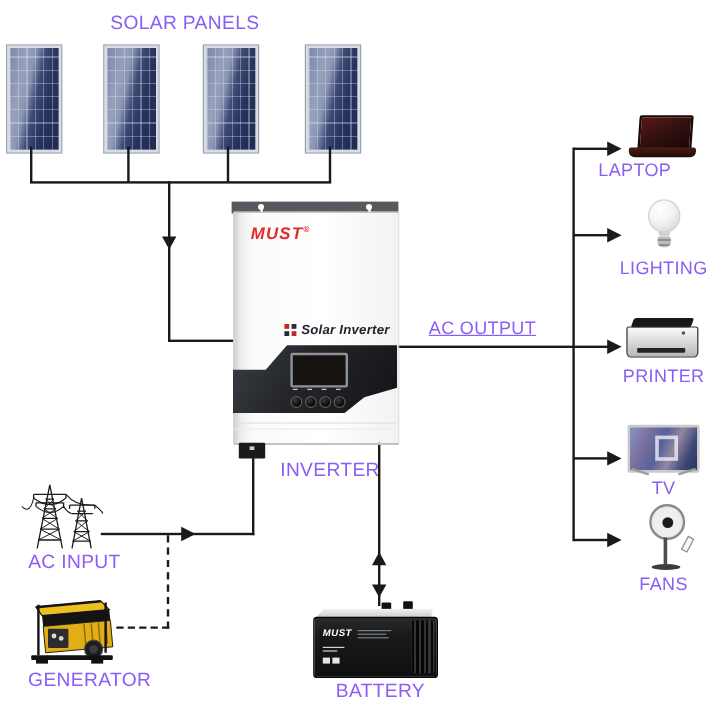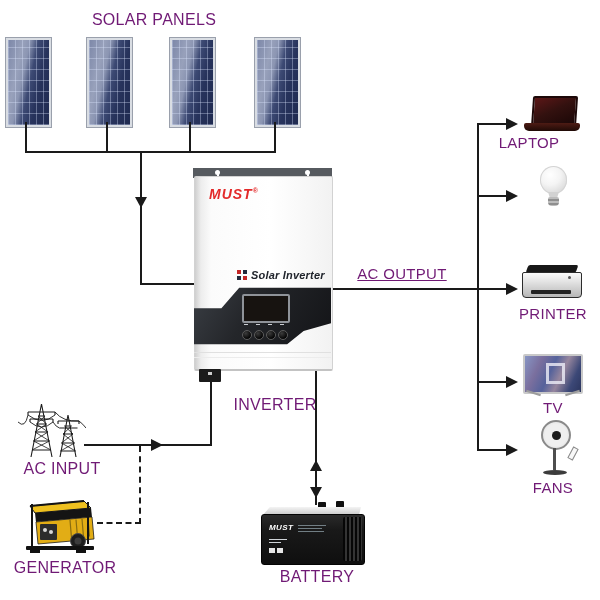--- a/index.html
+++ b/index.html
@@ -1,18 +1,18 @@
 <!DOCTYPE html>
 <html><head>
 <meta charset="utf-8">
 <style>
   html,body{margin:0;padding:0;background:#fff;}
   .canvas{position:relative;width:600px;height:600px;background:#fff;overflow:hidden;
           font-family:"Liberation Sans", sans-serif;}
-  .lbl{position:absolute;color:#701a75;text-align:center;letter-spacing:.3px;
+  .lbl{position:absolute;color:#8b5cf6;text-align:center;letter-spacing:.3px;
        font-size:15px;line-height:1.1;white-space:nowrap;}
   .lbl.big{font-size:16px;}
   .line{position:absolute;background:#1a1a1a;}
   .dash-v{position:absolute;width:0;border-left:2px dashed #1a1a1a;}
   .dash-h{position:absolute;height:0;border-top:2px dashed #1a1a1a;}
   .arr-r{position:absolute;width:0;height:0;border-top:6px solid transparent;
          border-bottom:6px solid transparent;border-left:12px solid #1a1a1a;}
   .arr-d{position:absolute;width:0;height:0;border-left:6px solid transparent;
          border-right:6px solid transparent;border-top:11px solid #1a1a1a;}
   .arr-u{position:absolute;width:0;height:0;border-left:6px solid transparent;
@@ -120,25 +120,26 @@
 
   .icon-svg{position:absolute;}
 </style>
 </head>
 <body>
 
 <div class="canvas">
 
   <div class="lbl big" style="left:74px;top:11px;width:160px;">SOLAR PANELS</div>
   <div class="lbl" style="left:348px;top:266px;width:108px;text-decoration:underline;">AC OUTPUT</div>
-  <div class="lbl big" style="left:216px;top:384px;width:118px;margin-top:12px;">INVERTER</div>
+  <div class="lbl big" style="left:216px;top:384px;width:118px;">INVERTER</div>
   <div class="lbl big" style="left:16px;top:460px;width:92px;">AC INPUT</div>
-  <div class="lbl big" style="left:4px;top:559px;width:122px;">GENERATOR</div>
+  <div class="lbl big" style="left:4px;top:559px;width:122px;text-align:right;">GENERATOR</div>
   <div class="lbl big" style="left:268px;top:568px;width:98px;">BATTERY</div>
   <div class="lbl" style="left:489px;top:135px;width:80px;">LAPTOP</div>
+  <div class="lbl" style="left:507px;top:216px;width:92px;">LIGHTING</div>
   <div class="lbl" style="left:510px;top:306px;width:86px;">PRINTER</div>
   <div class="lbl" style="left:524px;top:400px;width:58px;">TV</div>
   <div class="lbl" style="left:519px;top:480px;width:68px;">FANS</div>
 
   <div class="panel" style="left:6px;top:38px;"></div>
   <div class="panel" style="left:87px;top:38px;"></div>
   <div class="panel" style="left:170px;top:38px;"></div>
   <div class="panel" style="left:255px;top:38px;"></div>
 
   <div class="line" style="left:25px;top:122px;width:2px;height:30px;"></div>

